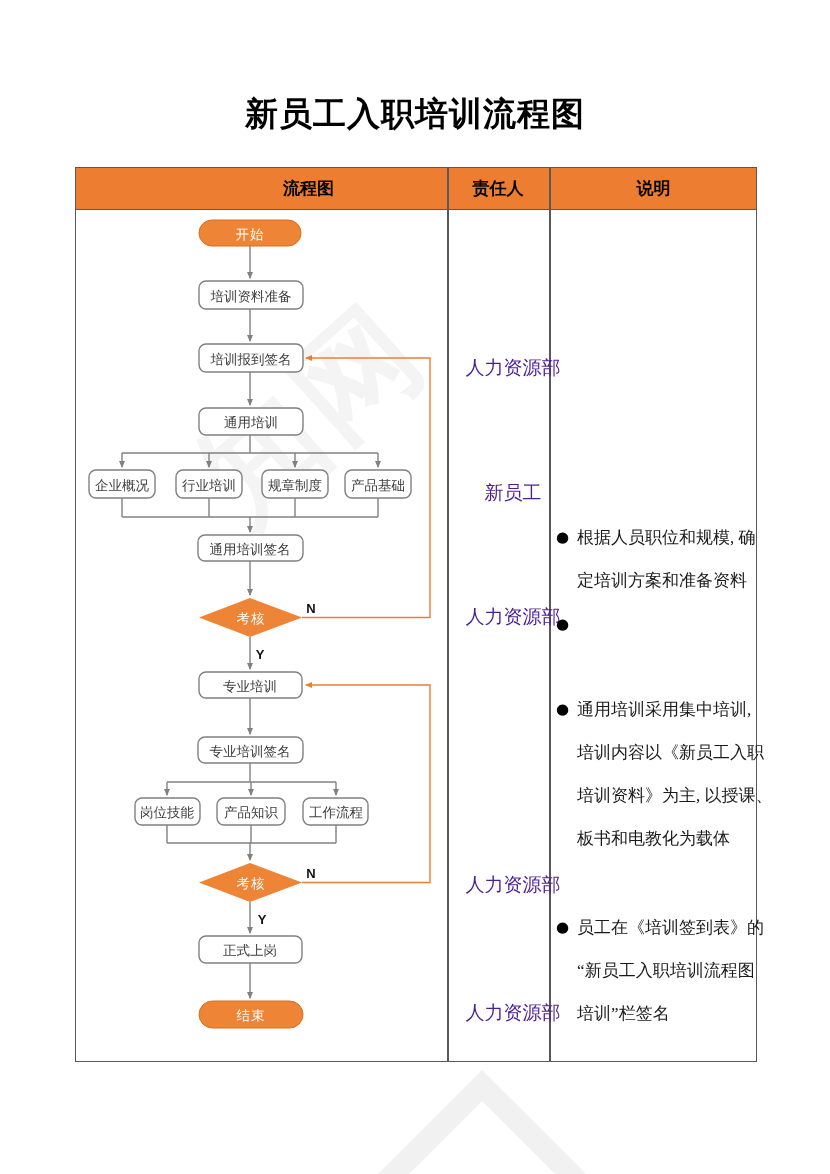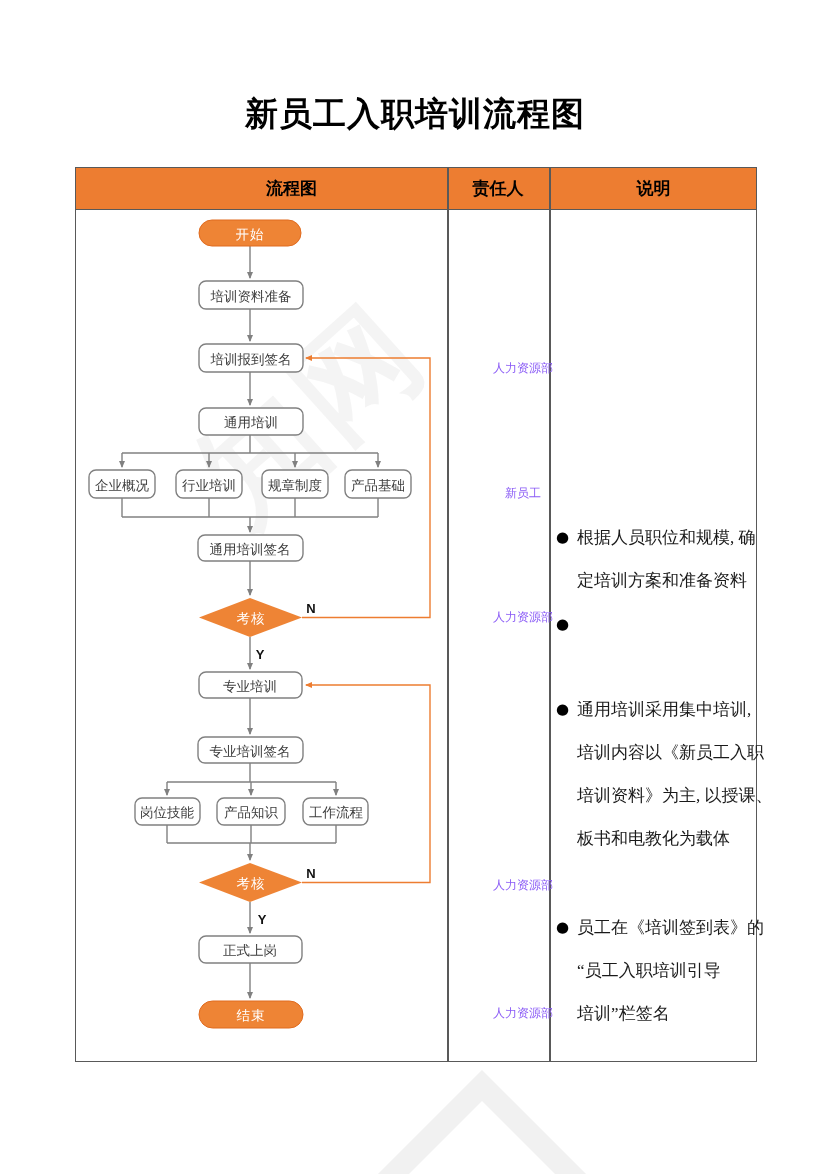--- a/index.html
+++ b/index.html
@@ -18,37 +18,37 @@
          font-size:33px;font-weight:bold;letter-spacing:1px;color:#000;}
   
   .tbl{position:absolute;left:75px;top:167px;width:682px;height:895px;
        border:1.5px solid #595959;box-sizing:border-box;}
   .thead-bg{position:absolute;left:0;top:0;width:100%;height:42px;background:#ED7D31;
             border-bottom:1.5px solid #595959;box-sizing:border-box;}
   .vline{position:absolute;top:0;bottom:0;width:1.5px;background:#595959;}
   .v1{left:371px;} .v2{left:473px;}
   .th{position:absolute;top:0;height:42px;line-height:42px;text-align:center;
       font-size:17px;font-weight:bold;color:#000;}
-  .th1{left:0;width:431px;} .th2{left:371px;width:102px;} .th3{left:473px;width:209px;}
+  .th1{left:17px;width:431px;} .th2{left:371px;width:102px;} .th3{left:473px;width:209px;}
   
   .flow-svg{position:absolute;left:0;top:0;width:830px;height:1174px;}
   .conn{stroke:#808080;stroke-width:1.4;fill:none;}
   .loop{stroke:#ED7D31;stroke-width:1.4;fill:none;}
   .nbox{fill:#ffffff;stroke:#808080;stroke-width:1.4;}
   .nfill{fill:#EE8435;stroke:#E06B1F;stroke-width:1;}
   .ndiamond{fill:#EE8435;stroke:none;}
   .node-label{font-family:"Liberation Sans","DejaVu Sans",sans-serif;font-size:13.5px;
               fill:#3d3d3d;text-anchor:middle;dominant-baseline:central;}
   .node-label-white{font-family:"Liberation Sans","DejaVu Sans",sans-serif;font-size:13.5px;
               fill:#ffffff;text-anchor:middle;dominant-baseline:central;letter-spacing:1px;}
   .branch-label{font-family:"Liberation Sans","DejaVu Sans",sans-serif;font-size:13px;
               font-weight:bold;fill:#111;text-anchor:middle;dominant-baseline:central;}
   
-  .resp{position:absolute;left:472px;width:102px;height:22px;line-height:22px;
-        text-align:center;font-size:12px;color:#8b5cf6;}
+  .resp{position:absolute;left:462px;width:102px;height:22px;line-height:22px;
+        text-align:center;font-size:19px;color:#4c1d95;}
   .r1{top:357px;} .r2{top:482px;} .r3{top:606px;} .r4{top:874px;} .r5{top:1002px;}
   
   .note{position:absolute;display:flex;align-items:flex-start;
         font-size:17px;line-height:43px;color:#1a1a1a;}
   .note .txt{white-space:pre;}
   .note .bullet{font-size:15px;line-height:43px;margin-right:8px;color:#000;
                 font-family:"DejaVu Sans",sans-serif;}
   .n1{left:572px;top:346px;}
   .n2{left:556px;top:516px;}
   .n3{left:556px;top:603px;}
@@ -213,17 +213,17 @@
   <div class="note n4">
     <span class="bullet">●</span>
     <span class="txt">通用培训采用集中培训,
 培训内容以《新员工入职
 培训资料》为主, 以授课、
 板书和电教化为载体</span>
   </div>
   <div class="note n5">
     <span class="bullet">●</span>
     <span class="txt">员工在《培训签到表》的
-“员工入职培训引导
+“新员工入职培训流程图
 培训”栏签名</span>
   </div>
 
 </div>
 
 </body></html>

